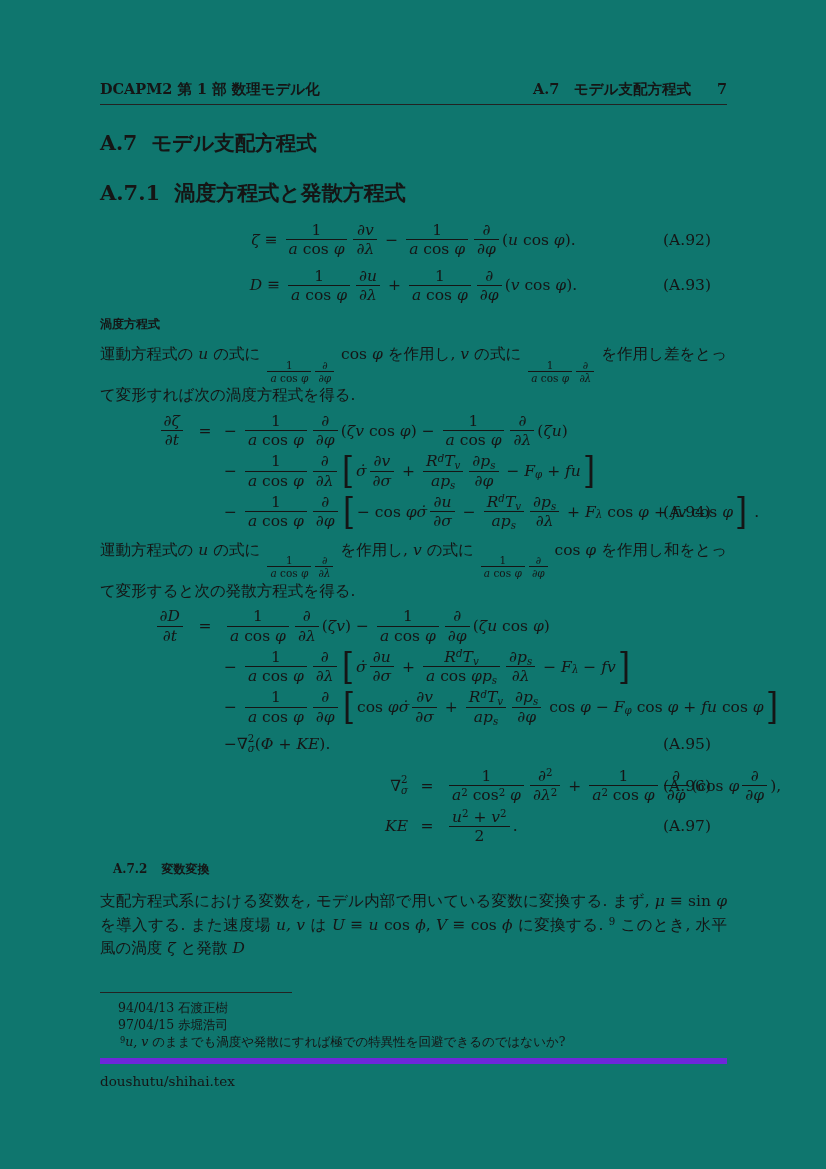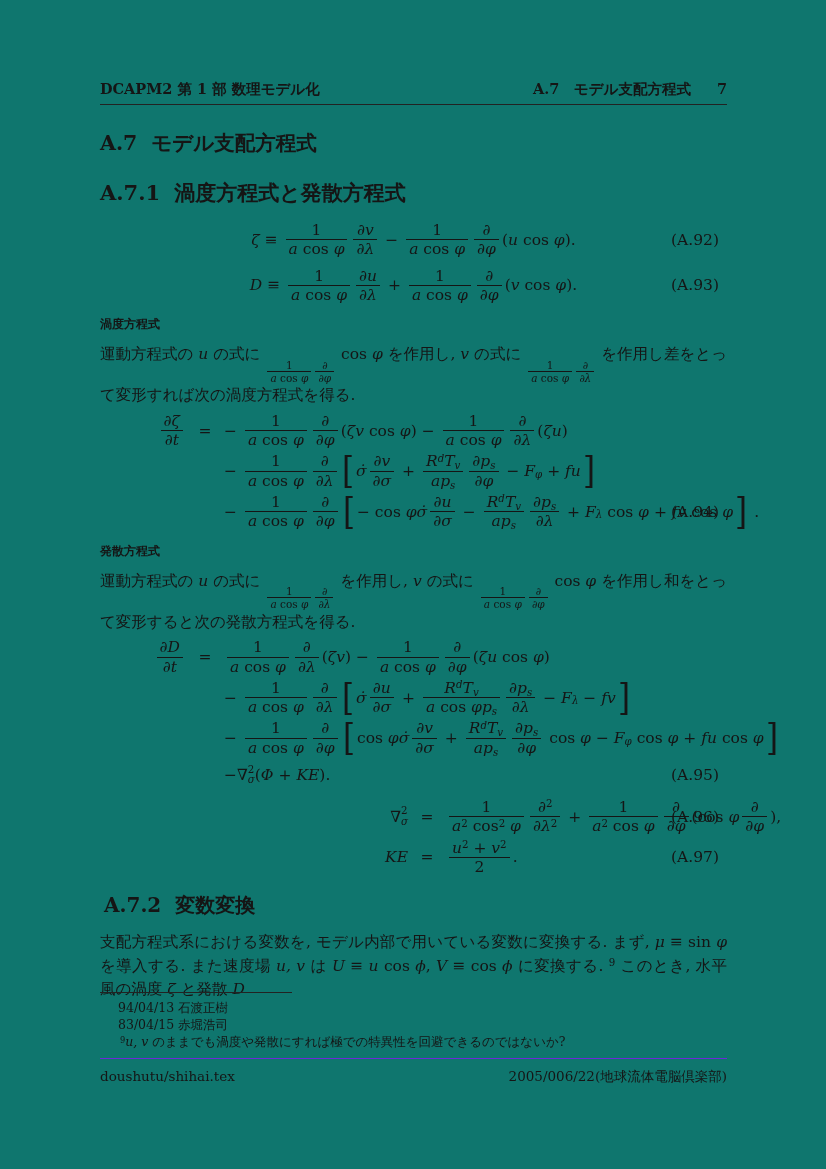--- a/index.html
+++ b/index.html
@@ -12,60 +12,60 @@
   
   .running-head{
     display:flex;align-items:baseline;font-weight:bold;font-size:14.5px;
     border-bottom:1px solid #222;padding-bottom:5px;
   }
   .rh-right{margin-left:auto;display:flex;align-items:baseline;}
   .rh-sec{margin-right:26px;}
   
   h1.sec{font-size:20.5px;font-weight:bold;margin:24px 0 22px 0;}
   h2.subsec{font-size:21px;font-weight:bold;margin:0 0 14px 0;}
-  h2.subsec2{font-size:20px;font-weight:bold;margin:16px 0 12px 4px;}
+  h2.subsec2{font-size:12px;font-weight:bold;margin:16px 0 12px 13px;}
   h3.runhead{font-size:12px;font-weight:bold;margin:12px 0 10px 0;}
   .num-gap{display:inline-block;width:14px;}
   .label-line{margin:0 0 2px 0;}
   .body-text{margin:0 0 4px 0;line-height:1.52;text-align:justify;}
   .body-text .mfrac{font-size:10.5px;margin:0 2px;vertical-align:-0.9em;}
   
   .eq{margin:4px 0 8px 0;}
   .eqrow{position:relative;display:flex;width:100%;align-items:center;min-height:30px;}
   .eqrow + .eqrow{margin-top:3px;}
   .eqgroup{display:flex;align-items:center;}
   .eq-center .eqgroup{margin:0 auto;}
   .eq-align .eqgroup{margin-left:50px;}
   .eq-align2 .eqgroup{margin-left:278px;}
   .eqlhs{display:flex;justify-content:flex-end;align-items:center;}
   .eq-align .eqlhs{min-width:36px;}
   .eq-align2 .eqlhs{min-width:30px;}
   .eqrel{min-width:38px;text-align:center;}
   .eqrhs{display:flex;align-items:center;flex-wrap:nowrap;white-space:pre;}
   .eqlhs,.eqgroup{white-space:pre;}
-  .eqno{position:absolute;right:8px;top:50%;transform:translateY(-50%);font-style:normal;}
+  .eqno{position:absolute;right:16px;top:50%;transform:translateY(-50%);font-style:normal;}
   
   .mi{font-style:italic;}
   .mr,.mj{font-style:normal;}
   .mfrac{display:inline-flex;flex-direction:column;vertical-align:middle;text-align:center;margin:0 3px;}
   .mnum,.mden{display:block;line-height:1.18;padding:0 3px;white-space:pre;}
   .mnum{border-bottom:1px solid #151515;}
   .msup{font-size:66%;position:relative;top:-0.45em;}
   .msub{font-size:66%;position:relative;top:0.28em;}
   .mss{display:inline-flex;flex-direction:column;font-size:66%;line-height:1.02;vertical-align:-0.35em;text-align:left;}
   .mbig{font-size:235%;font-weight:300;line-height:0;align-self:center;margin:0 1px;transform:scaleX(0.85);}
   
   .footnotes{position:absolute;left:100px;right:99px;top:992px;font-size:12.5px;}
   .fn-rule{width:192px;border-top:1px solid #222;margin-bottom:7px;}
   .fn-line{margin-left:18px;line-height:1.35;}
   .fn-note{margin-left:20px;}
   .fn-note .msup{top:-0.35em;}
   .page-footer{
     position:absolute;left:100px;right:99px;top:1058px;
-    border-top:1px solid #6d28d9;padding-top:9px;
+    border-top:6px solid #6d28d9;padding-top:9px;
     display:flex;font-size:13.5px;
   }
   .pf-right{margin-left:auto;}
 </style>
 </head>
 <body>
 
 <div class="page">
 
   <header class="running-head">
@@ -118,21 +118,20 @@
       </div>
       <div class="eqrow">
         <div class="eqgroup"><span class="eqlhs"></span><span class="eqrel"></span><span class="eqrhs"><span class="mr">− </span><span class="mfrac"><span class="mnum"><span class="mr">1</span></span><span class="mden"><span class="mi">a</span><span class="mr"> cos </span><span class="mi">φ</span></span></span><span class="mfrac"><span class="mnum"><span class="mi">∂</span></span><span class="mden"><span class="mi">∂λ</span></span></span><span class="mbig">[</span><span class="mi">σ̇</span><span class="mfrac"><span class="mnum"><span class="mi">∂v</span></span><span class="mden"><span class="mi">∂σ</span></span></span><span class="mr"> + </span><span class="mfrac"><span class="mnum"><span class="mi">R</span><span class="msup mi">d</span><span class="mi">T</span><span class="msub mi">v</span></span><span class="mden"><span class="mi">ap</span><span class="msub mi">s</span></span></span><span class="mfrac"><span class="mnum"><span class="mi">∂p</span><span class="msub mi">s</span></span><span class="mden"><span class="mi">∂φ</span></span></span><span class="mr"> − </span><span class="mi">F</span><span class="msub mi">φ</span><span class="mr"> + </span><span class="mi">fu</span><span class="mbig">]</span></span></div>
       </div>
       <div class="eqrow">
         <div class="eqgroup"><span class="eqlhs"></span><span class="eqrel"></span><span class="eqrhs"><span class="mr">− </span><span class="mfrac"><span class="mnum"><span class="mr">1</span></span><span class="mden"><span class="mi">a</span><span class="mr"> cos </span><span class="mi">φ</span></span></span><span class="mfrac"><span class="mnum"><span class="mi">∂</span></span><span class="mden"><span class="mi">∂φ</span></span></span><span class="mbig">[</span><span class="mr">− cos </span><span class="mi">φσ̇</span><span class="mfrac"><span class="mnum"><span class="mi">∂u</span></span><span class="mden"><span class="mi">∂σ</span></span></span><span class="mr"> − </span><span class="mfrac"><span class="mnum"><span class="mi">R</span><span class="msup mi">d</span><span class="mi">T</span><span class="msub mi">v</span></span><span class="mden"><span class="mi">ap</span><span class="msub mi">s</span></span></span><span class="mfrac"><span class="mnum"><span class="mi">∂p</span><span class="msub mi">s</span></span><span class="mden"><span class="mi">∂λ</span></span></span><span class="mr"> + </span><span class="mi">F</span><span class="msub mi">λ</span><span class="mr"> cos </span><span class="mi">φ</span><span class="mr"> + </span><span class="mi">fv</span><span class="mr"> cos </span><span class="mi">φ</span><span class="mbig">]</span><span class="mr"> .</span></span></div>
         <span class="eqno">(A.94)</span>
       </div>
     </div>
 
-  <h3 class="runhead">発散方程式</h3>
   <p class="body-text"><span class="mj">運動方程式の </span><span class="mi">u</span><span class="mj"> の式に </span><span class="mfrac">
         <span class="mnum"><span class="mr">1</span></span>
         <span class="mden"><span class="mi">a</span><span class="mr"> cos </span><span class="mi">φ</span></span>
       </span><span class="mfrac">
         <span class="mnum"><span class="mi">∂</span></span>
         <span class="mden"><span class="mi">∂λ</span></span>
       </span><span class="mj"> を作用し, </span><span class="mi">v</span><span class="mj"> の式に </span><span class="mfrac">
         <span class="mnum"><span class="mr">1</span></span>
         <span class="mden"><span class="mi">a</span><span class="mr"> cos </span><span class="mi">φ</span></span>
       </span><span class="mfrac">
@@ -167,22 +166,21 @@
     </div>
 
   <h2 class="subsec2">
     <span>A.7.2</span><span class="num-gap"></span><span>変数変換</span>
   </h2>
   <p class="body-text"><span class="mj">支配方程式系における変数を, モデル内部で用いている変数に変換する. まず, </span><span class="mi">μ</span><span class="mr"> ≡ sin </span><span class="mi">φ</span><span class="mj"> を導入する. また速度場 </span><span class="mi">u, v</span><span class="mj"> は </span><span class="mi">U</span><span class="mr"> ≡ </span><span class="mi">u</span><span class="mr"> cos </span><span class="mi">ϕ</span><span class="mr">, </span><span class="mi">V</span><span class="mr"> ≡ cos </span><span class="mi">ϕ</span><span class="mj"> に変換する. </span><span class="msup mr">9</span><span class="mj"> このとき, 水平風の渦度 </span><span class="mi">ζ</span><span class="mj"> と発散 </span><span class="mi">D</span></p>
 
   <div class="footnotes">
     <div class="fn-rule"></div>
     <div class="fn-line">94/04/13 石渡正樹</div>
-    <div class="fn-line">83/04/15 赤堀浩司</div>
+    <div class="fn-line">97/04/15 赤堀浩司</div>
     <div class="fn-line fn-note"><span class="msup mr">9</span><span class="mi">u, v</span><span class="mj"> のままでも渦度や発散にすれば極での特異性を回避できるのではないか?</span></div>
   </div>
 
   <footer class="page-footer">
     <span>doushutu/shihai.tex</span>
-    <span class="pf-right">2005/006/22(地球流体電脳倶楽部)</span>
   </footer>
 
 </div>
 
 </body></html>

